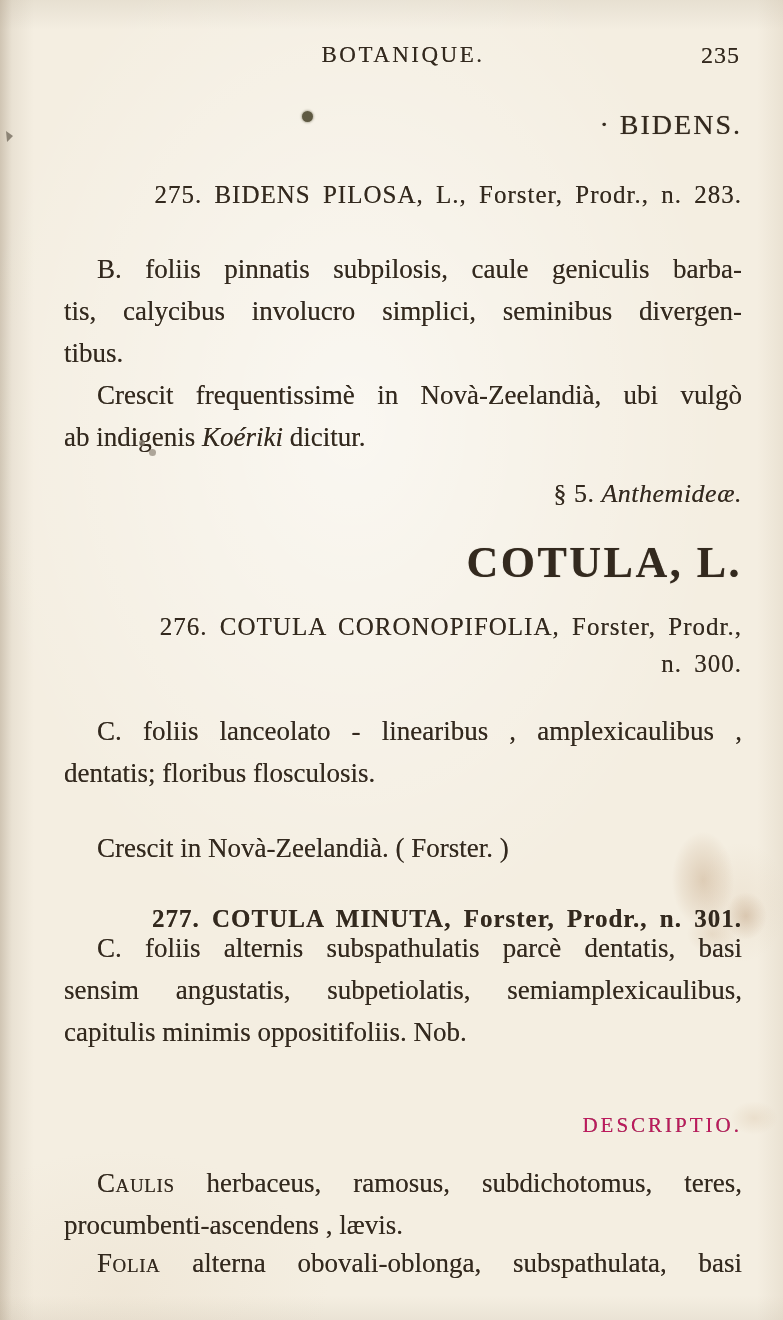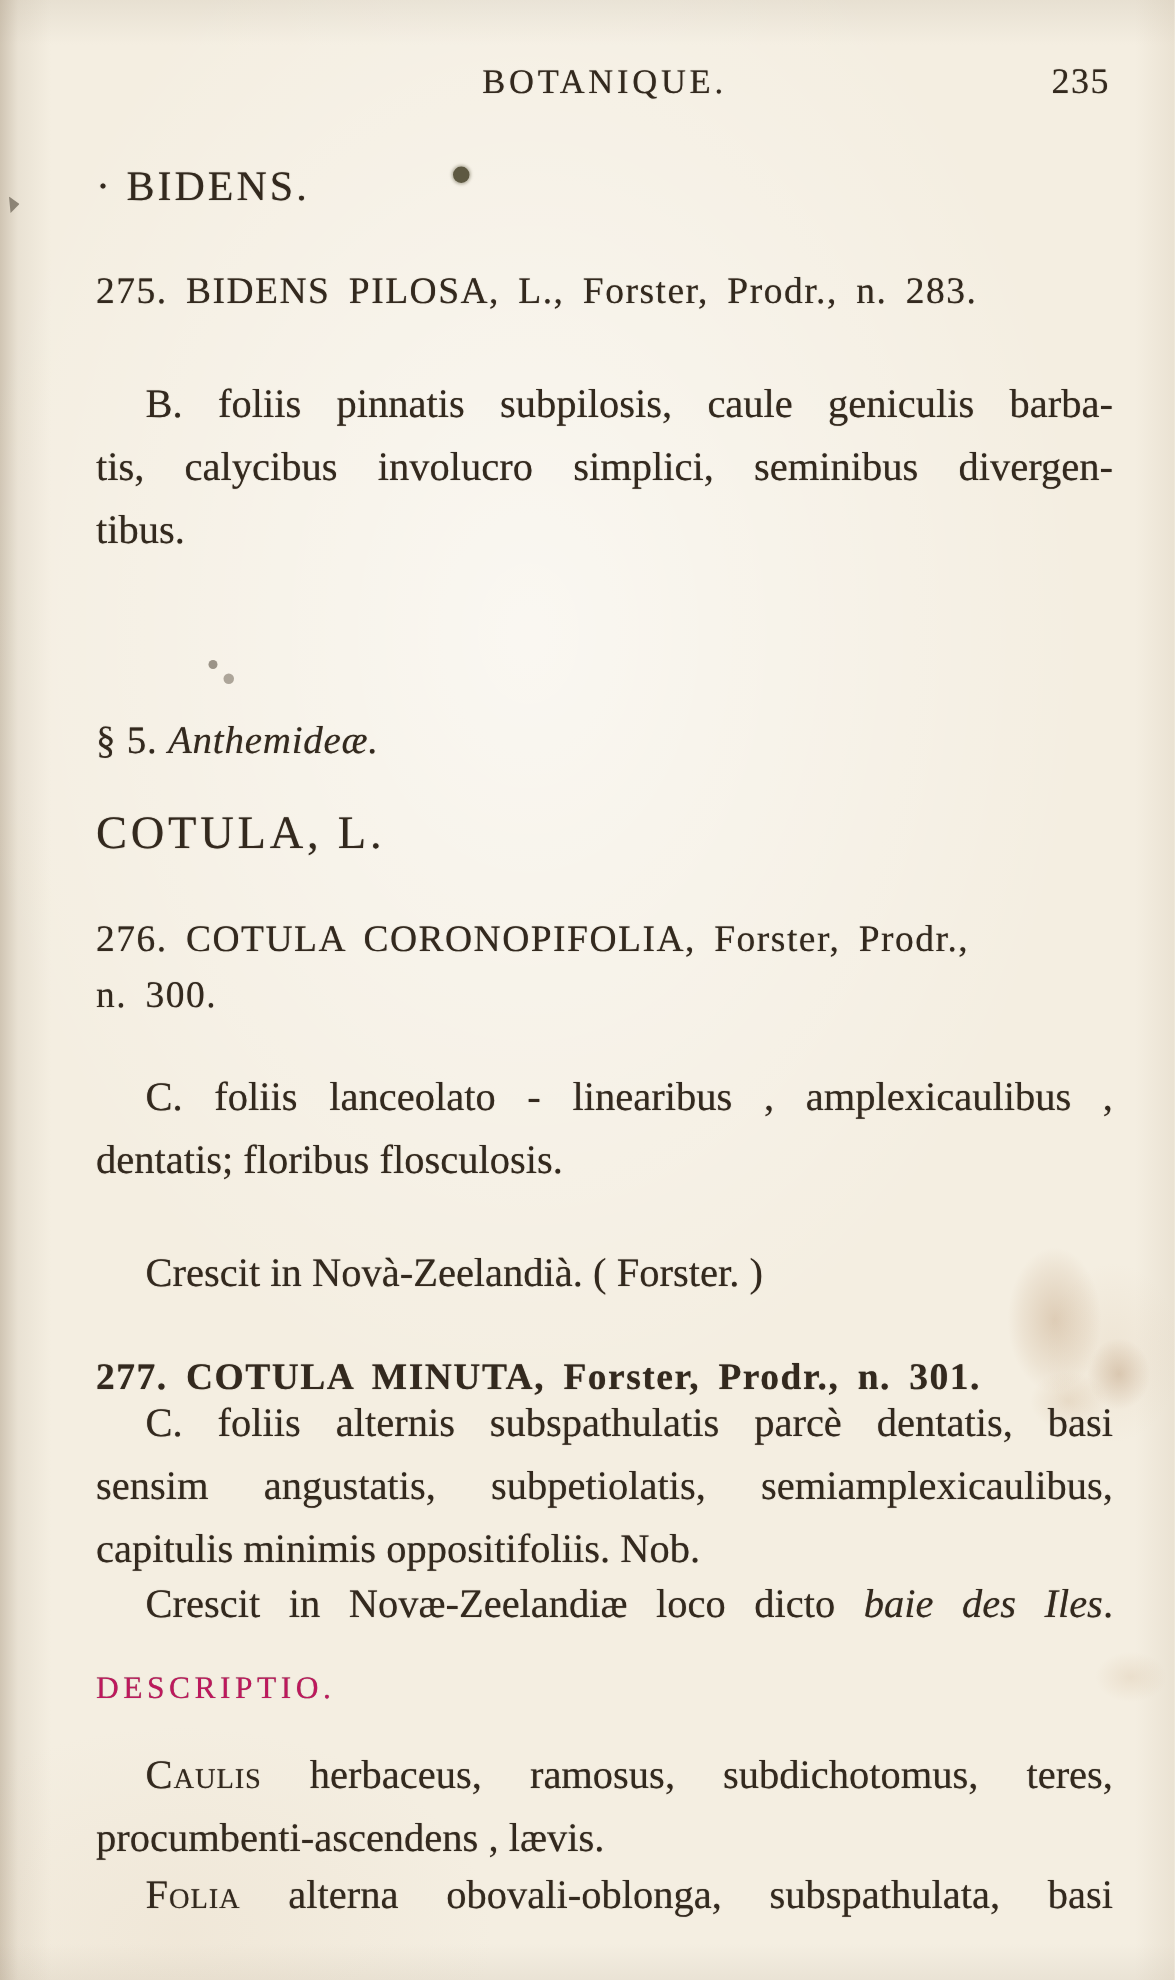--- a/index.html
+++ b/index.html
@@ -22,36 +22,36 @@
       linear-gradient(0deg, rgba(198,188,170,0.22) 0px, rgba(198,188,170,0) 24px);
   }
   .page{position:absolute;inset:0;}
   .blk{position:absolute;left:64px;width:678px;}
   .line{height:42px;line-height:42px;font-size:27px;overflow:hidden;
         text-shadow:0 0 0.6px rgba(51,41,30,0.65);}
   .j{text-align:justify;text-align-last:justify;}
   .indent{text-indent:33px;}
   .it{font-style:italic;}
   .sc{font-variant:small-caps;letter-spacing:0.6px;}
-  .center{text-align:left;}
+  .center{text-align:right;}
   .pagehead{top:42px;height:30px;}
   .running-title{display:block;text-align:center;font-size:23px;letter-spacing:2.5px;
         text-shadow:0 0 0.6px rgba(51,41,30,0.65);}
   .page-number{position:absolute;right:2px;top:0;font-size:24px;letter-spacing:1px;
         text-shadow:0 0 0.6px rgba(51,41,30,0.65);}
   .genus-head{top:109px;font-size:28px;letter-spacing:2px;
         text-shadow:0 0 0.7px rgba(51,41,30,0.7);}
   .entry-head{font-size:25px;letter-spacing:1px;word-spacing:5px;line-height:37px;
         text-shadow:0 0 0.6px rgba(51,41,30,0.65);}
   .h275{top:176px;}
   .p275a{top:248px;}
   .p275b{top:374px;}
   .sec5{top:479px;font-size:26px;letter-spacing:0.5px;
         text-shadow:0 0 0.6px rgba(51,41,30,0.6);}
-  .cotula{top:537px;font-size:31px;font-weight:normal;letter-spacing:2.5px;
+  .cotula{top:537px;font-size:44px;font-weight:bold;letter-spacing:2.5px;
         text-shadow:0 0 0.7px rgba(51,41,30,0.6);}
   .h276{top:608px;}
   .p276a{top:710px;}
   .p276b{top:827px;}
   .h277{top:900px;font-weight:bold;}
   .p277{top:927px;}
   .p277h{top:1048px;}
   .descr-head{top:1113px;font-size:21px;letter-spacing:3px;color:#be185d;
         text-shadow:0 0 0.5px rgba(60,48,35,0.6);}
   .p-caulis{top:1162px;}
@@ -77,20 +77,24 @@
   <div class="blk genus-head center">· BIDENS.</div>
 
   <div class="blk entry-head center h275">275. BIDENS PILOSA, L., Forster, Prodr., n. 283.</div>
 
   <div class="blk p275a">
     <div class="line j indent">B. foliis pinnatis subpilosis, caule geniculis barba-</div>
     <div class="line j">tis, calycibus involucro simplici, seminibus divergen-</div>
     <div class="line">tibus.</div>
   </div>
 
+  <div class="blk p275b">
+    <div class="line j indent">Crescit frequentissimè in Novà-Zeelandià, ubi vulgò</div>
+    <div class="line"><span>ab indigenis </span><span class="it">Koériki</span><span> dicitur.</span></div>
+  </div>
 
   <div class="blk sec5 center"><span>§ 5. </span><span class="it">Anthemideæ.</span></div>
 
   <div class="blk cotula center">COTULA, L.</div>
 
   <div class="blk entry-head center h276">
     <div>276. COTULA CORONOPIFOLIA, Forster, Prodr.,</div>
     <div>n. 300.</div>
   </div>
 
@@ -104,23 +108,20 @@
   </div>
 
   <div class="blk entry-head center h277">277. COTULA MINUTA, Forster, Prodr., n. 301.</div>
 
   <div class="blk p277">
     <div class="line j indent">C. foliis alternis subspathulatis parcè dentatis, basi</div>
     <div class="line j">sensim angustatis, subpetiolatis, semiamplexicaulibus,</div>
     <div class="line">capitulis minimis oppositifoliis. Nob.</div>
   </div>
 
-  <div class="blk p277h">
-    <div class="line j indent"><span>Crescit in Novæ-Zeelandiæ loco dicto </span><span class="it">baie des Iles</span><span>.</span></div>
-  </div>
 
   <div class="blk descr-head center">DESCRIPTIO.</div>
 
   <div class="blk p-caulis">
     <div class="line j indent"><span class="sc">Caulis</span><span> herbaceus, ramosus, subdichotomus, teres,</span></div>
     <div class="line">procumbenti-ascendens , lævis.</div>
   </div>
 
   <div class="blk p-folia">
     <div class="line j indent"><span class="sc">Folia</span><span> alterna obovali-oblonga, subspathulata, basi</span></div>

